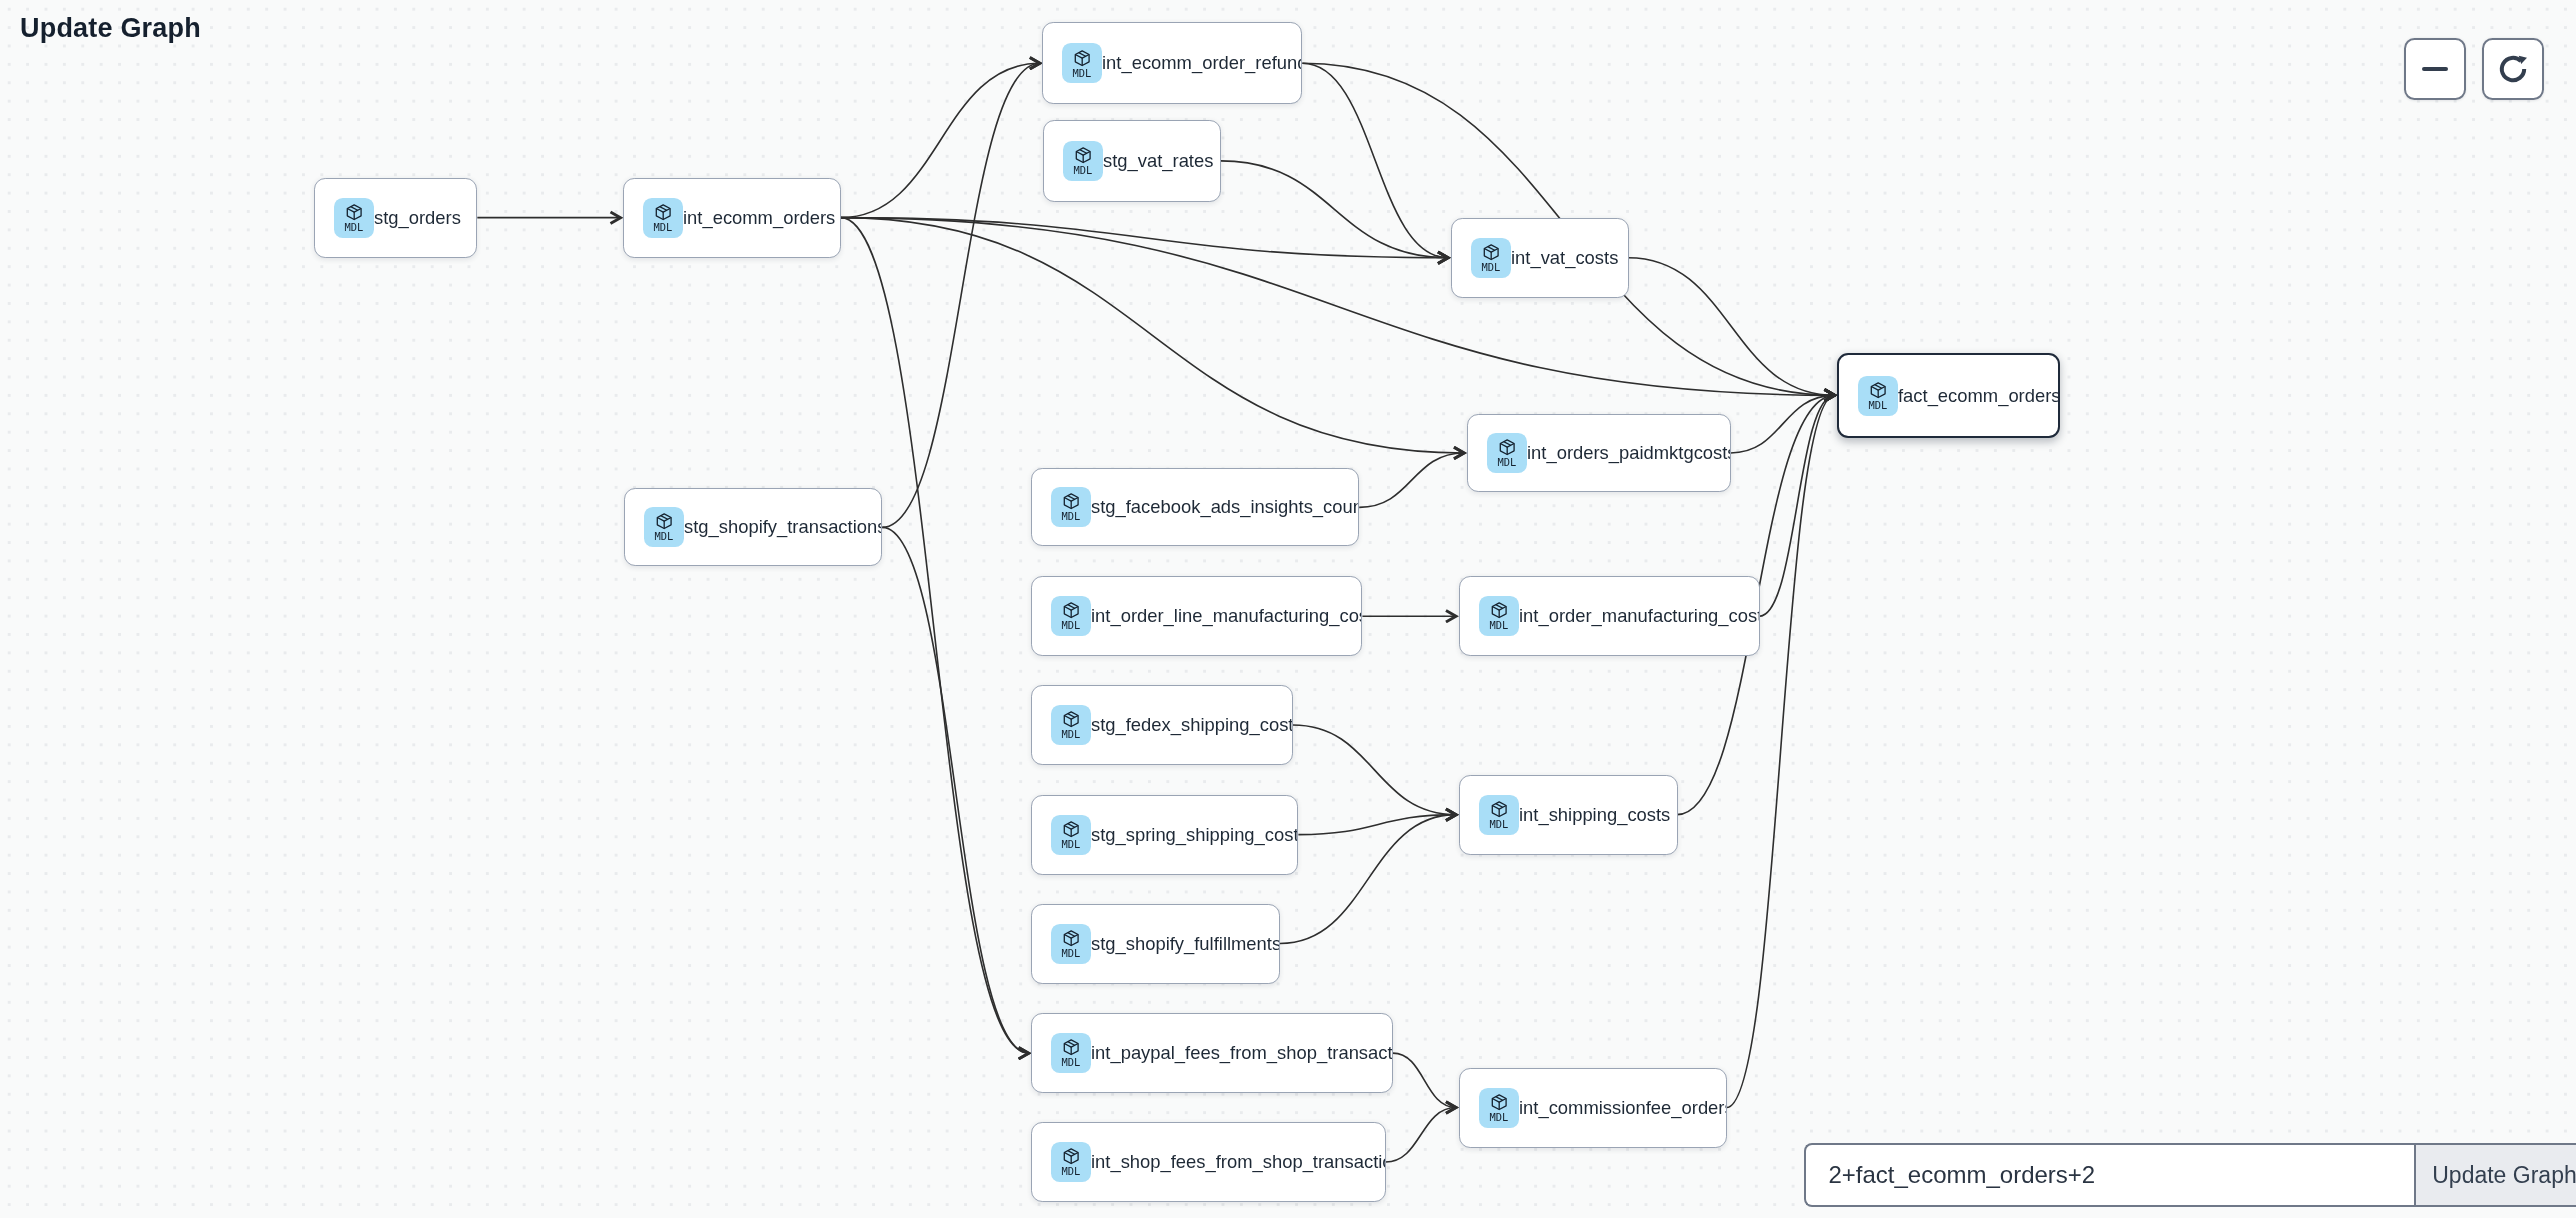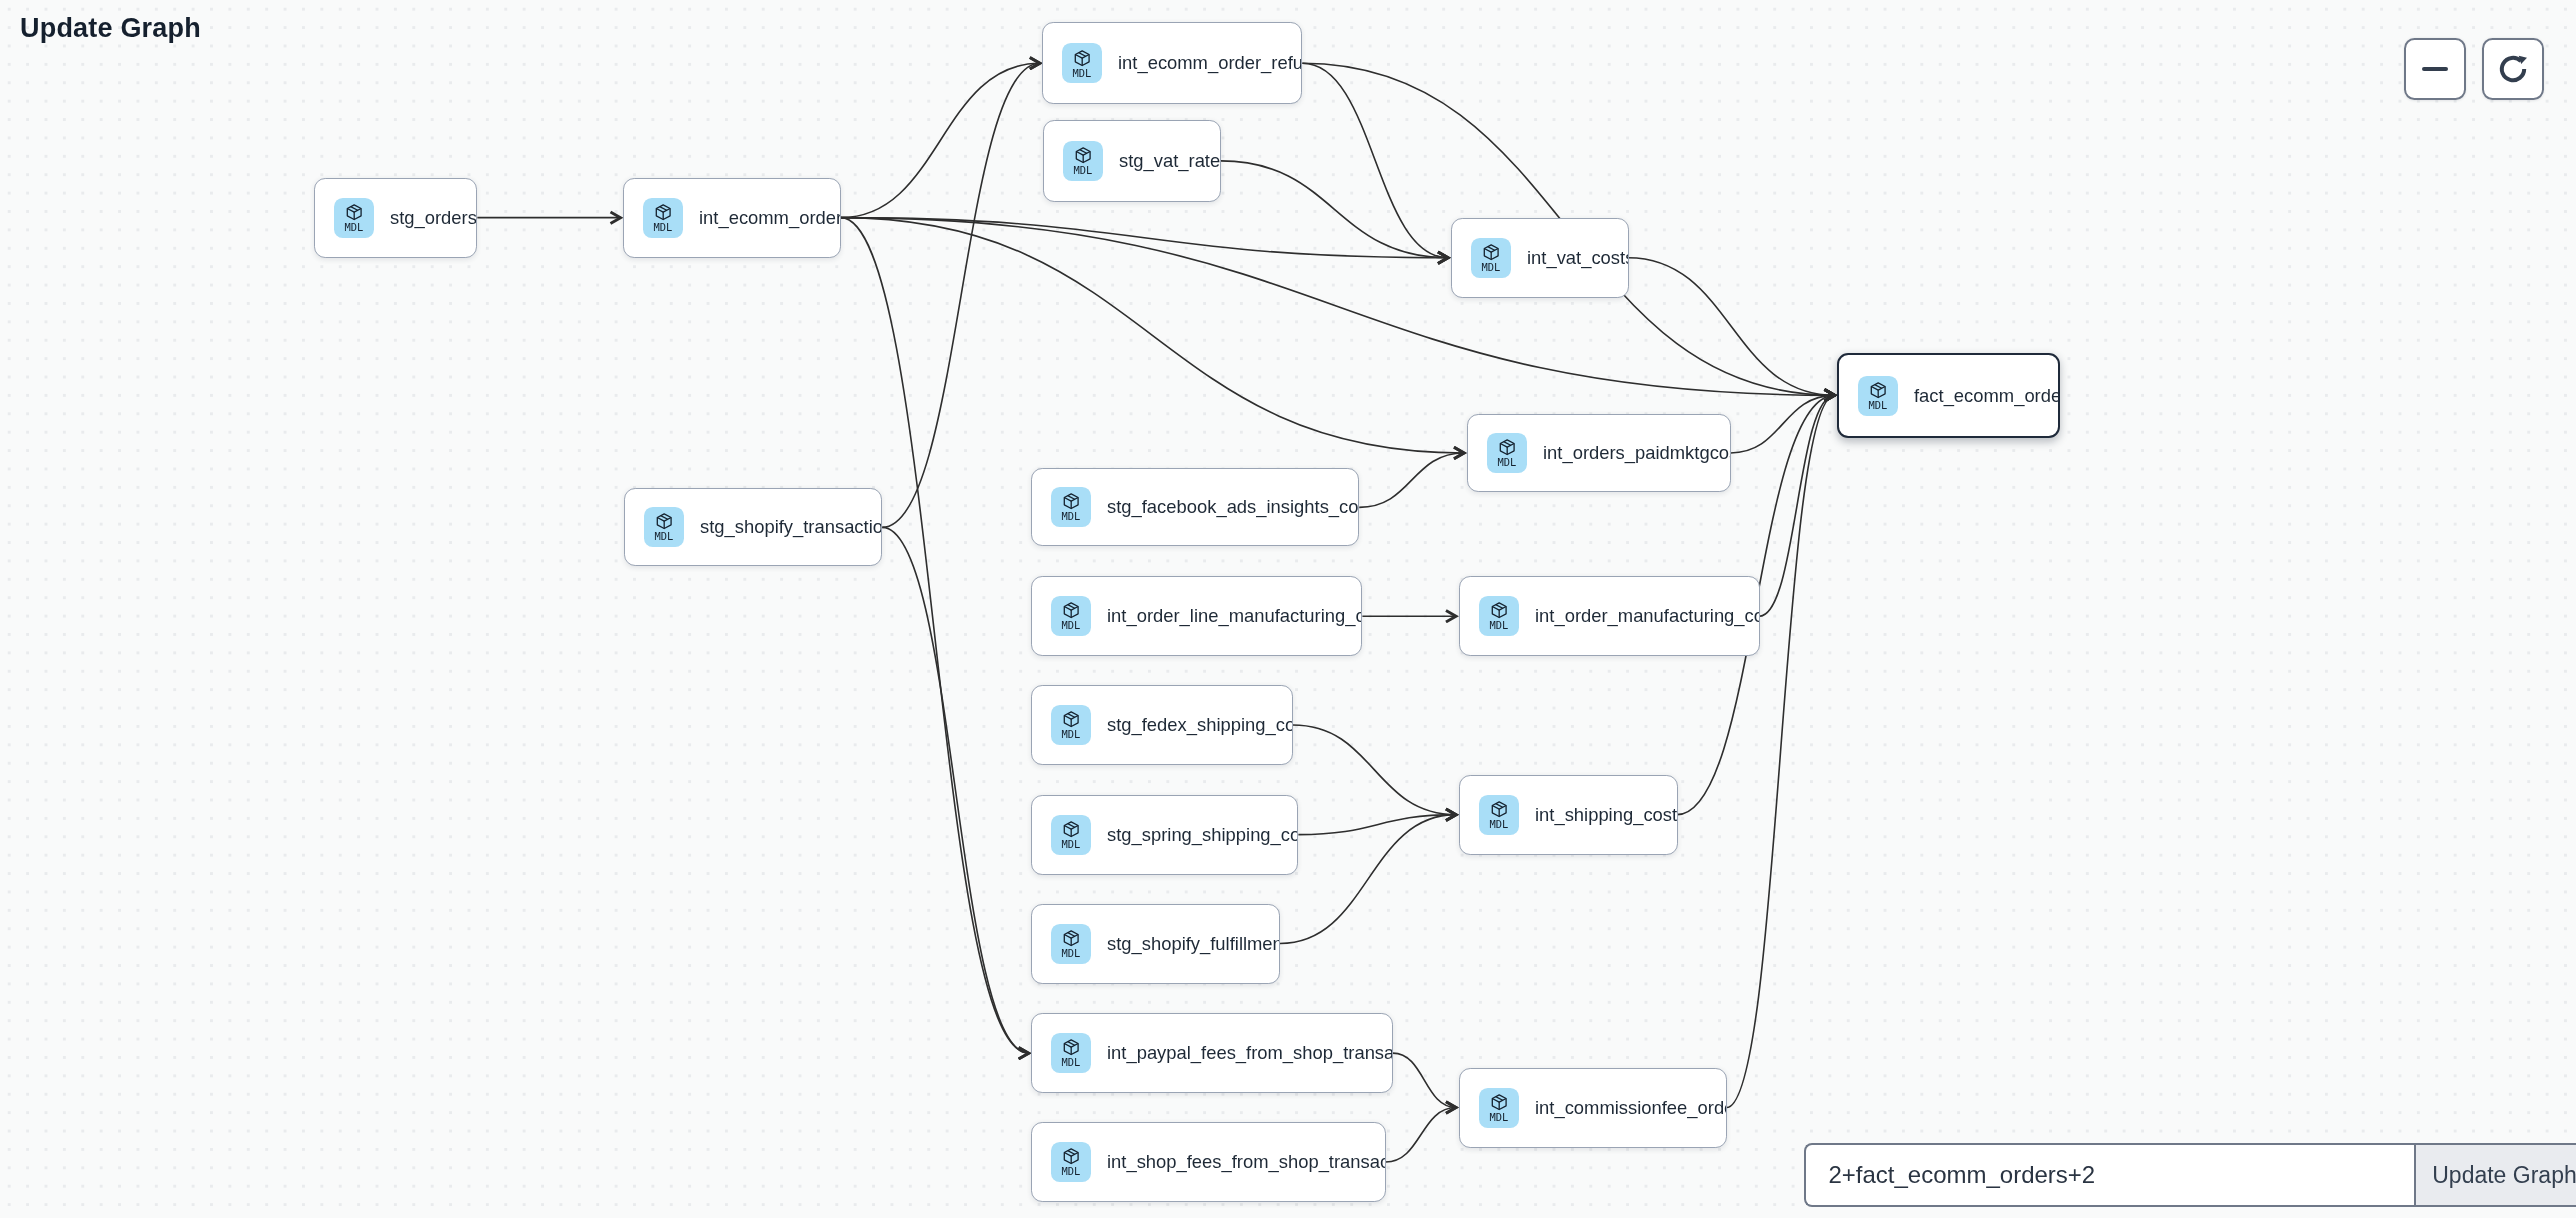--- a/index.html
+++ b/index.html
@@ -17,21 +17,21 @@
   #edge-layer{position:absolute;left:0;top:0;width:2576px;height:1218px;}
   #edge-layer path{fill:none;stroke:#2e2e2e;stroke-width:2;}
   .page-title{
     position:absolute;left:20px;top:13px;
     font-size:27px;font-weight:700;color:#15202e;letter-spacing:0.2px;
   }
   .node{
     position:absolute;display:flex;align-items:center;
     background:#ffffff;border:1.6px solid #9aa4b4;border-radius:11.2px;
     box-shadow:0 1.6px 4.8px rgba(25,39,62,0.10);
-    padding-left:19px;gap:16px;box-sizing:border-box;cursor:pointer;
+    padding-left:19px;box-sizing:border-box;cursor:pointer;
   }
   .node.selected{
     border:2.4px solid #1f2a3a;
     box-shadow:0 3.2px 8px rgba(17,28,45,0.28);
   }
   .node .icon{
     width:40px;height:40px;border-radius:8.8px;background:#a9def7;
     display:flex;flex-direction:column;align-items:center;justify-content:center;
     flex:0 0 auto;
   }

